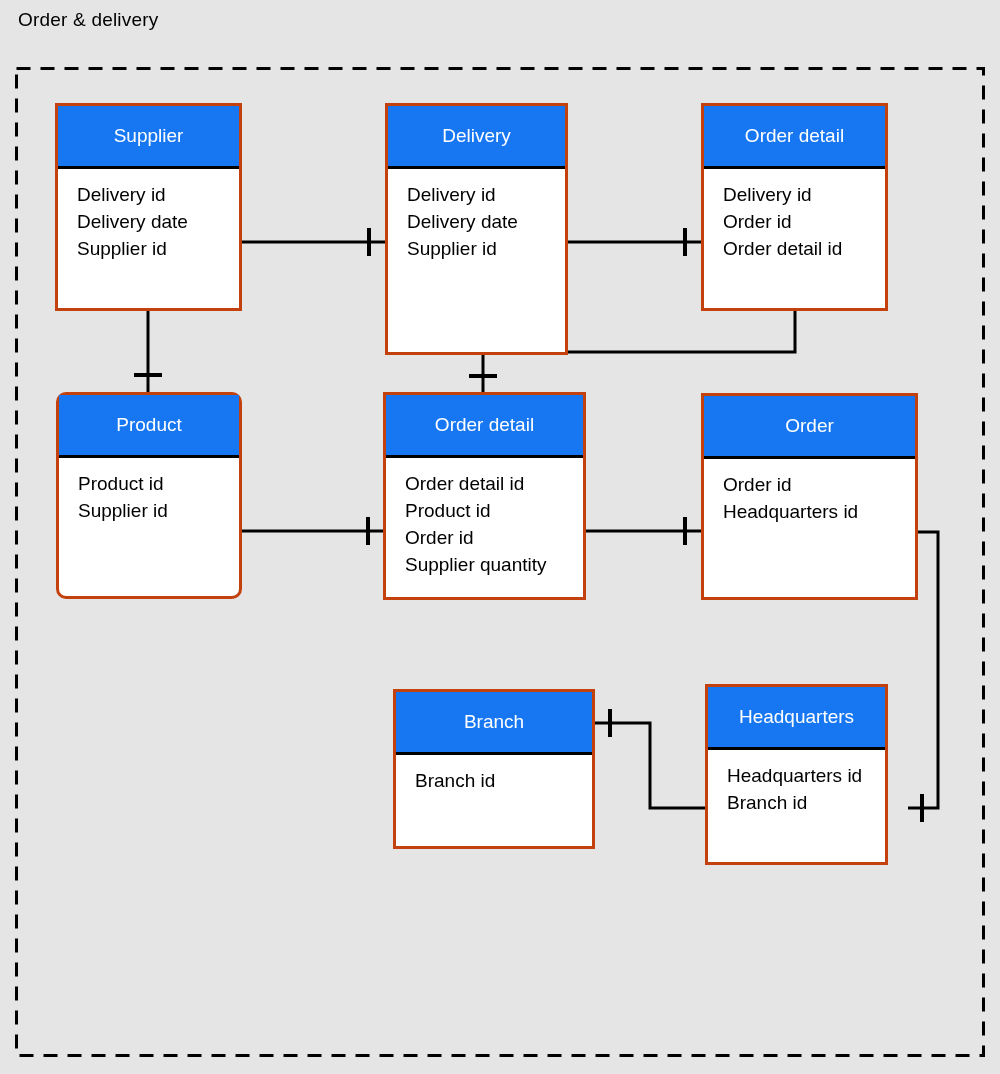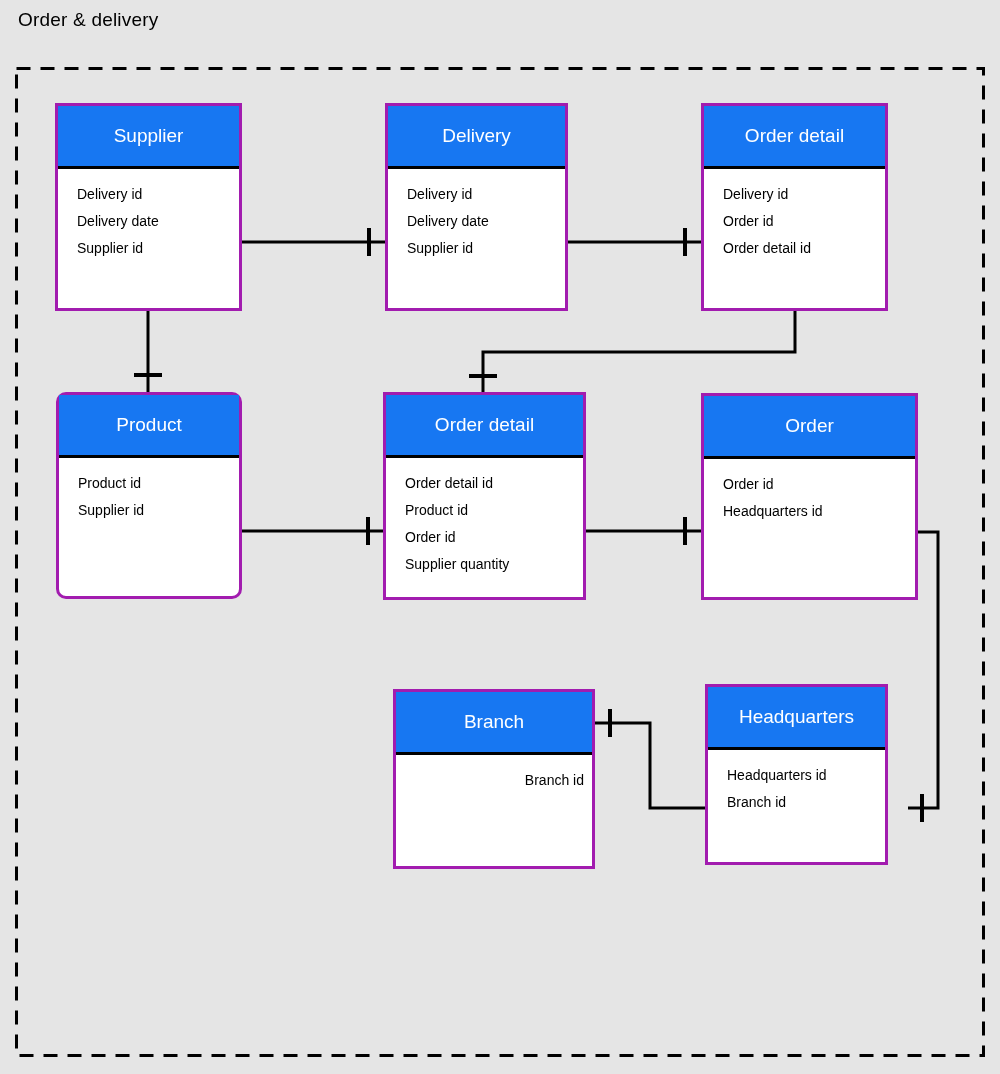--- a/index.html
+++ b/index.html
@@ -25,36 +25,36 @@
   }
   .connectors {
     position: absolute;
     left: 0; top: 0;
     width: 1000px;
     height: 1074px;
   }
   .entity {
     position: absolute;
     background: #ffffff;
-    border: 3px solid #a21caf;
+    border: 3px solid #c2410c;
     z-index: 2;
   }
   .entity-header {
     height: 63px;
     background: #1777F2;
     border-bottom: 3px solid #000000;
     color: #ffffff;
     font-size: 19px;
     display: flex;
     align-items: center;
     justify-content: center;
   }
   .entity-body {
     padding: 12px 8px 0 19px;
-    font-size: 14px;
+    font-size: 19px;
     line-height: 27px;
     color: #000000;
   }
   .field { white-space: nowrap; }
 </style>
 </head>
 <body>
 
 <div class="canvas">
 
@@ -93,21 +93,21 @@
     <div class="entity-header">
       <span>Supplier</span>
     </div>
     <div class="entity-body">
       <div class="field">Delivery id</div>
       <div class="field">Delivery date</div>
       <div class="field">Supplier id</div>
     </div>
   </div>
 
-  <div class="entity" style="left:385px; top:103px; width:183px; height:208px;">
+  <div class="entity" style="left:385px; top:103px; width:183px; height:252px;">
     <div class="entity-header">
       <span>Delivery</span>
     </div>
     <div class="entity-body">
       <div class="field">Delivery id</div>
       <div class="field">Delivery date</div>
       <div class="field">Supplier id</div>
     </div>
   </div>
 
@@ -147,21 +147,21 @@
   <div class="entity" style="left:701px; top:393px; width:217px; height:207px;">
     <div class="entity-header">
       <span>Order</span>
     </div>
     <div class="entity-body">
       <div class="field">Order id</div>
       <div class="field">Headquarters id</div>
     </div>
   </div>
 
-  <div class="entity" style="left:393px; top:689px; width:202px; height:180px;text-align:right;">
+  <div class="entity" style="left:393px; top:689px; width:202px; height:160px;">
     <div class="entity-header">
       <span>Branch</span>
     </div>
     <div class="entity-body">
       <div class="field">Branch id</div>
     </div>
   </div>
 
   <div class="entity" style="left:705px; top:684px; width:183px; height:181px;">
     <div class="entity-header">

